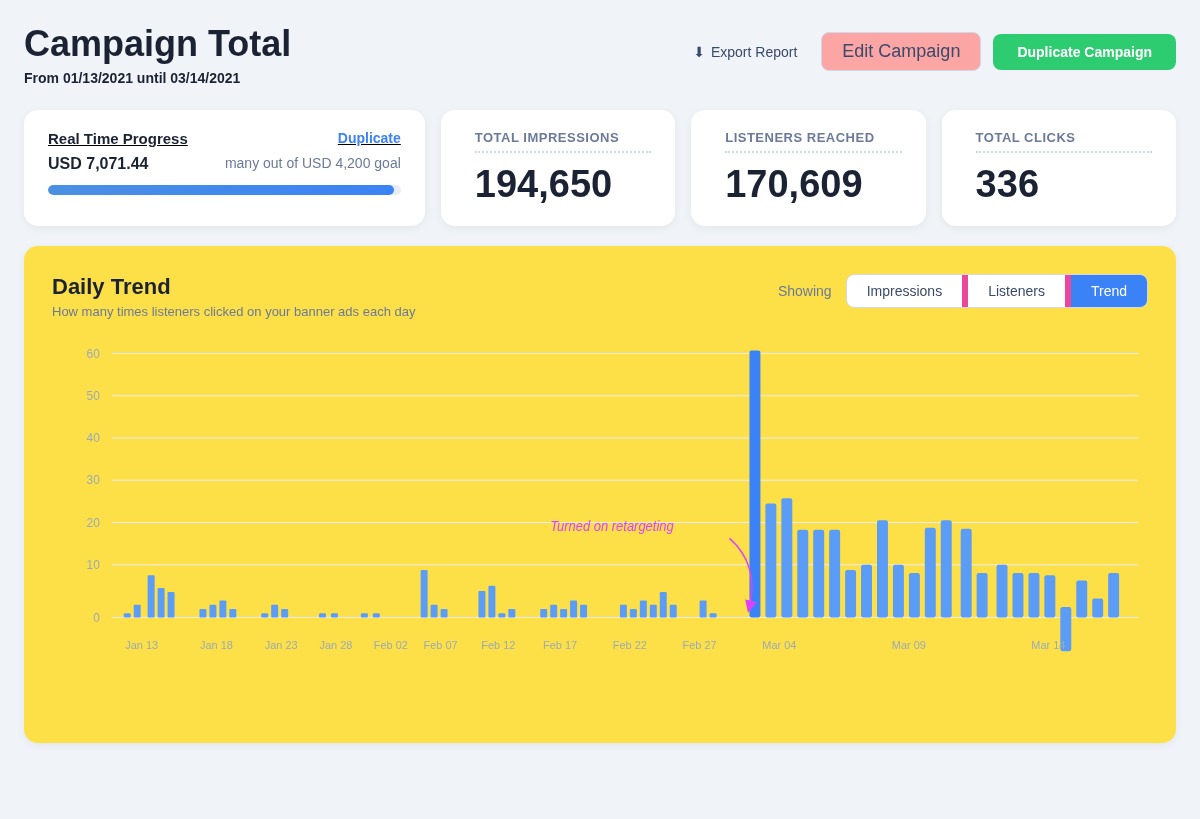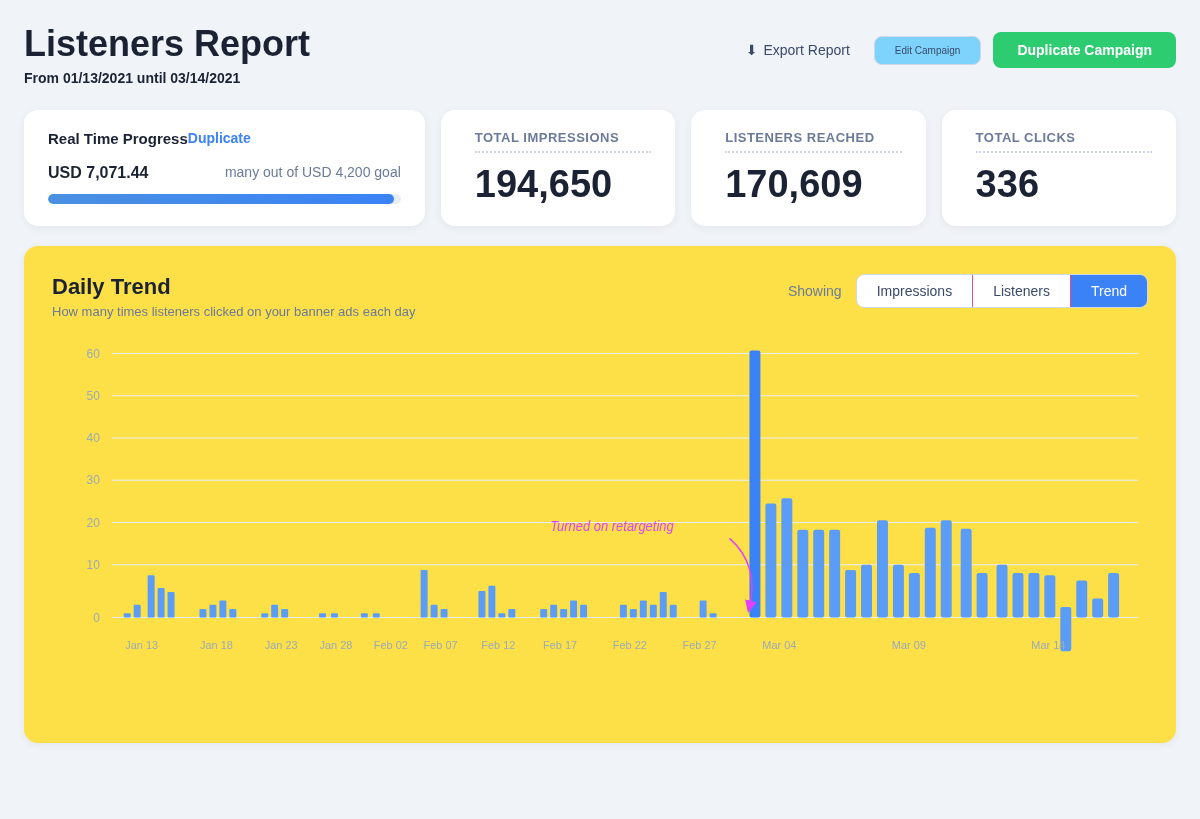--- a/index.html
+++ b/index.html
@@ -48,24 +48,24 @@
       border: none;
       color: #3a4a6b;
       font-size: 14px;
       cursor: pointer;
       display: flex;
       align-items: center;
       gap: 6px;
       padding: 8px 12px;
     }
     .btn-edit {
-      background: #7dd3fc;
+      background: #fca5a5;
       border: 1px solid #d0d7e6;
       color: #3a4a6b;
-      font-size: 10px;
+      font-size: 18px;
       cursor: pointer;
       padding: 8px 20px;
       border-radius: 8px;
     }
     .btn-duplicate {
       background: #2ecc71;
       border: none;
       color: #fff;
       font-size: 14px;
       font-weight: 600;
@@ -86,22 +86,24 @@
     }
     .stat-card-progress {
       flex: 2;
     }
     .stat-card-metric {
       flex: 1;
       padding-left: 34px;
     }
     .progress-header {
       display: flex;
+      justify-content: space-between;
       align-items: center;
-      margin-bottom: 17px;
+      margin-bottom: 8px;
+      text-decoration: underline;
     }
     .progress-label {
       font-size: 15px;
       font-weight: 600;
       color: #1a2233;
     }
     .progress-status {
       color: #3b82f6;
       font-weight: 600;
       font-size: 14px;
@@ -183,21 +185,21 @@
     }
     .tab-btn {
       padding: 8px 20px;
       font-size: 14px;
       cursor: pointer;
       border: none;
       background: #fff;
       color: #3a4a6b;
     }
     .tab-btn:not(:last-child) {
-      border-right: 1px solid #ec4899;
+      border-right: 6px solid #ec4899;
       text-align: center;
     }
     .tab-btn.active {
       background: #3b82f6;
       color: #fff;
     }
     .chart-area {
       position: relative;
       height: 380px;
     }
@@ -206,21 +208,21 @@
       height: 100%;
     }
   </style>
 </head>
 <body>
 
 <div class="page">
 
   <div class="header">
     <div class="header-left">
-      <h1 class="page-title">Listeners Report</h1>
+      <h1 class="page-title">Campaign Total</h1>
       <div class="date-range">
         <span>From</span>
         <span>01/13/2021</span>
         <span>until</span>
         <span>03/14/2021</span>
       </div>
     </div>
     <div class="header-actions">
       <button class="btn-export">
         <span>⬇</span>

